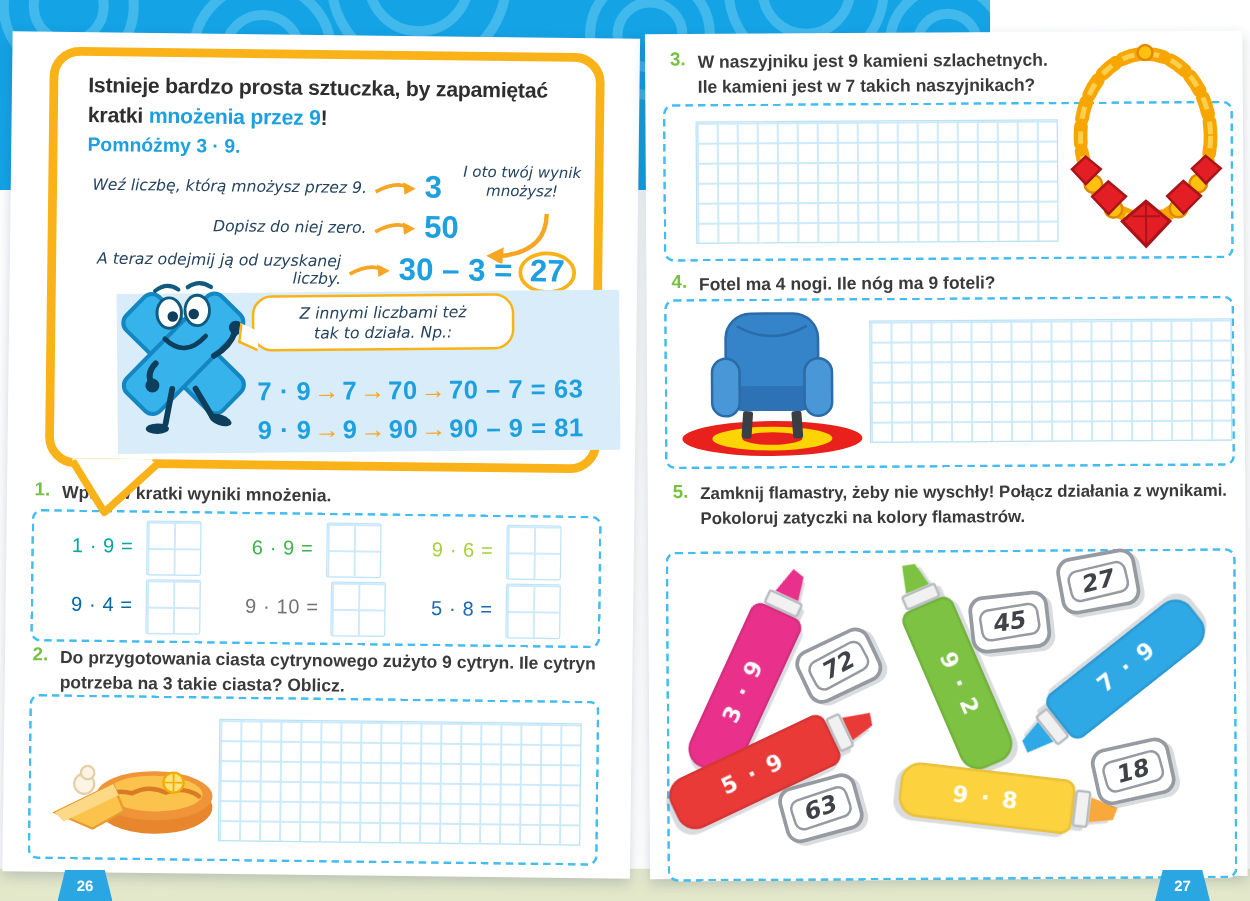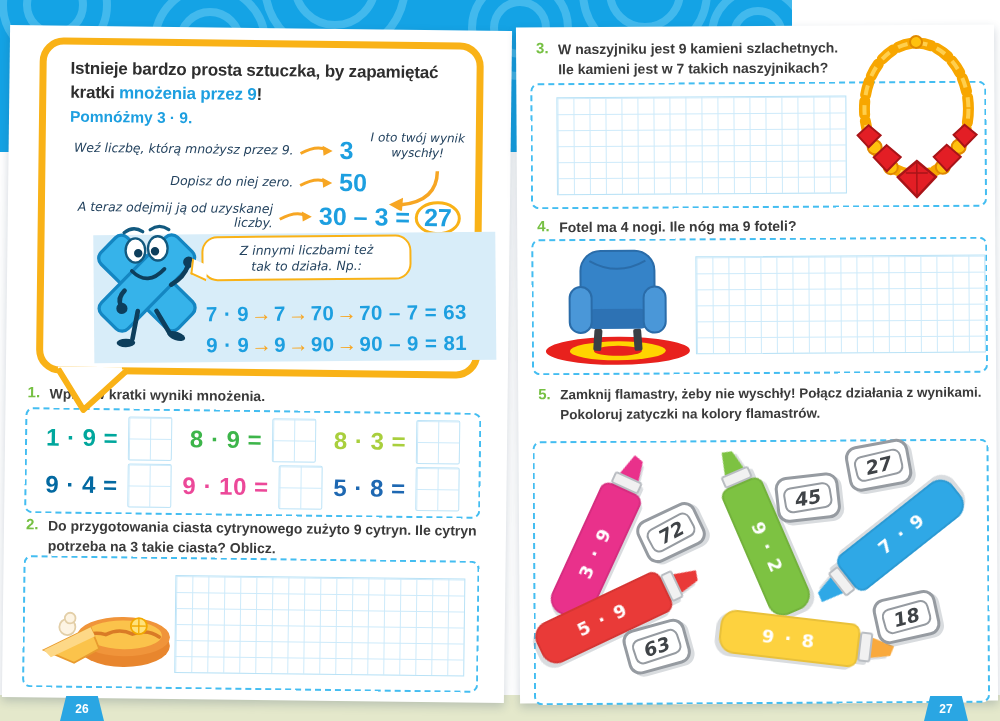--- a/index.html
+++ b/index.html
@@ -42,22 +42,22 @@
   
   .exh{position:absolute;display:flex;align-items:flex-start;}
   .exnum{font-size:15px;font-weight:bold;color:#76c043;width:22px;flex:0 0 auto;}
   .extext{font-size:14px;font-weight:bold;color:#3a3a3a;line-height:20px;}
 
   
   .dbox{position:absolute;border:2px dashed #43bdf1;border-radius:8px;background:#fff;}
   .grid{position:absolute;border:1.5px solid #b9e2f6;background-image:linear-gradient(to right,#cdeafa 1.5px,transparent 1.5px),linear-gradient(to bottom,#cdeafa 1.5px,transparent 1.5px);background-size:16px 16px;}
   .box1-inner{display:grid;grid-template-columns:1fr 1fr 1fr;height:100%;padding:4px 10px;box-sizing:border-box;align-items:center;justify-items:center;}
   .prob{display:flex;align-items:center;gap:10px;}
-  .prob-t{font-size:24px;font-weight:bold;letter-spacing:.5px;}
-  .pc0{color:#00a79d}.pc1{color:#3db54a}.pc2{color:#a9cf3d}.pc3{color:#0369a1}.pc4{color:#ec4899}.pc5{color:#1e68b2}
+  .prob-t{font-size:16px;font-weight:normal;letter-spacing:.5px;}
+  .pc0{color:#00a79d}.pc1{color:#3db54a}.pc2{color:#a9cf3d}.pc3{color:#0369a1}.pc4{color:#737373}.pc5{color:#1e68b2}
   .ans{width:42px;height:42px;border:1.5px solid #bfe4f7;background-image:linear-gradient(to right,#cdeafa 1.5px,transparent 1.5px),linear-gradient(to bottom,#cdeafa 1.5px,transparent 1.5px);background-size:21px 21px;border-radius:2px;}
 
   
   .fm{position:absolute;width:44px;height:175px;display:flex;flex-direction:column;align-items:center;z-index:3;filter:drop-shadow(3px 4px 0 rgba(120,130,140,.28));}
   .fm-tip{width:20px;height:22px;clip-path:polygon(30% 0,80% 12%,100% 100%,0% 100%);}
   .fm-collar{width:26px;height:9px;background:#f1f1f1;border:2px solid #b9bdc2;border-radius:3px;}
   .fm-body{width:44px;flex:1 1 auto;border-radius:9px 9px 16px 16px;border:2px solid rgba(0,0,0,.08);display:flex;align-items:center;justify-content:center;box-sizing:border-box;}
   .fm-label{writing-mode:vertical-rl;transform:rotate(180deg);color:#fff;font-weight:bold;font-size:18px;letter-spacing:2px;font-family:"DejaVu Sans",sans-serif;white-space:nowrap;}
   .fm-label.flip{transform:none;}
   .fm-c0 .fm-tip,.fm-c0 .fm-body{background:#e9318b}
@@ -76,21 +76,21 @@
   .cap{position:absolute;width:64px;height:46px;background:#fff;border:3px solid #969ba1;border-radius:12px;box-shadow:3px 3px 0 rgba(120,130,140,.28);display:flex;align-items:center;justify-content:center;z-index:4;box-sizing:border-box;}
   .cap-inner{border:2.5px solid #969ba1;border-radius:8px;padding:0 9px;font-family:"DejaVu Sans",sans-serif;font-weight:bold;font-style:italic;font-size:19px;color:#3f4347;transform:rotate(-3deg);}
   .cap-72{left:120px;top:483px;transform:rotate(-25deg);}
   .cap-63{left:105px;top:597px;transform:rotate(-15deg);}
   .cap-27{left:328px;top:417px;transform:rotate(-10deg);}
   .cap-45{left:257px;top:449px;transform:rotate(-6deg);}
   .cap-18{left:355px;top:569px;transform:rotate(-12deg);}
 
   
   .tab{position:absolute;top:696px;width:44px;height:25px;background:#2aa6e3;clip-path:polygon(14% 0,86% 0,100% 100%,0 100%);color:#fff;font-weight:bold;font-size:12px;display:flex;align-items:center;justify-content:center;z-index:5;}
-  .tab-left{left:60px;}
+  .tab-left{left:46px;}
   .tab-right{left:924px;}
 
   .ill{position:absolute;}
 </style>
 </head>
 <body>
 
 <div class="scene">
 
   <div class="bg-band">
@@ -144,21 +144,21 @@
             <polygon points="34,8 24,3 25,13" fill="#f7a623"></polygon>
           </svg>
         <span class="step-v">
             <span>30 – 3 =</span>
             <span class="circled">27</span>
           </span>
       </div>
 
       <div class="note">
         <span>I oto twój wynik</span><br>
-        <span>wyschły!</span>
+        <span>mnożysz!</span>
       </div>
       <svg class="note-arrow" width="64" height="44">
         <path d="M56 4 Q56 34 20 38" stroke="#f7a623" stroke-width="3.5" fill="none"></path>
         <polygon points="8,38 22,31 21,45" fill="#f7a623"></polygon>
       </svg>
 
       <div class="panel">
         <svg class="mascot" width="140" height="160" viewBox="0 0 150 160">
           <g transform="translate(72,76) rotate(45)">
             <rect x="-58" y="-20" width="116" height="40" rx="9" fill="#36b3ea" stroke="#1486c2" stroke-width="3.5"></rect>
@@ -203,25 +203,25 @@
       <span class="exnum">1.</span>
       <span class="extext">Wpisz w kratki wyniki mnożenia.</span>
     </div>
     <div class="dbox" style="left:20px;top:382px;width:452px;height:102px;">
       <div class="box1-inner">
         <div class="prob">
             <span class="prob-t pc0">1 · 9 =</span>
             <span class="ans"></span>
           </div>
         <div class="prob">
-            <span class="prob-t pc1">8 · 9 =</span>
-            <span class="ans"></span>
-          </div>
-        <div class="prob">
-            <span class="prob-t pc2">8 · 3 =</span>
+            <span class="prob-t pc1">6 · 9 =</span>
+            <span class="ans"></span>
+          </div>
+        <div class="prob">
+            <span class="prob-t pc2">9 · 6 =</span>
             <span class="ans"></span>
           </div>
         <div class="prob">
             <span class="prob-t pc3">9 · 4 =</span>
             <span class="ans"></span>
           </div>
         <div class="prob">
             <span class="prob-t pc4">9 · 10 =</span>
             <span class="ans"></span>
           </div>

